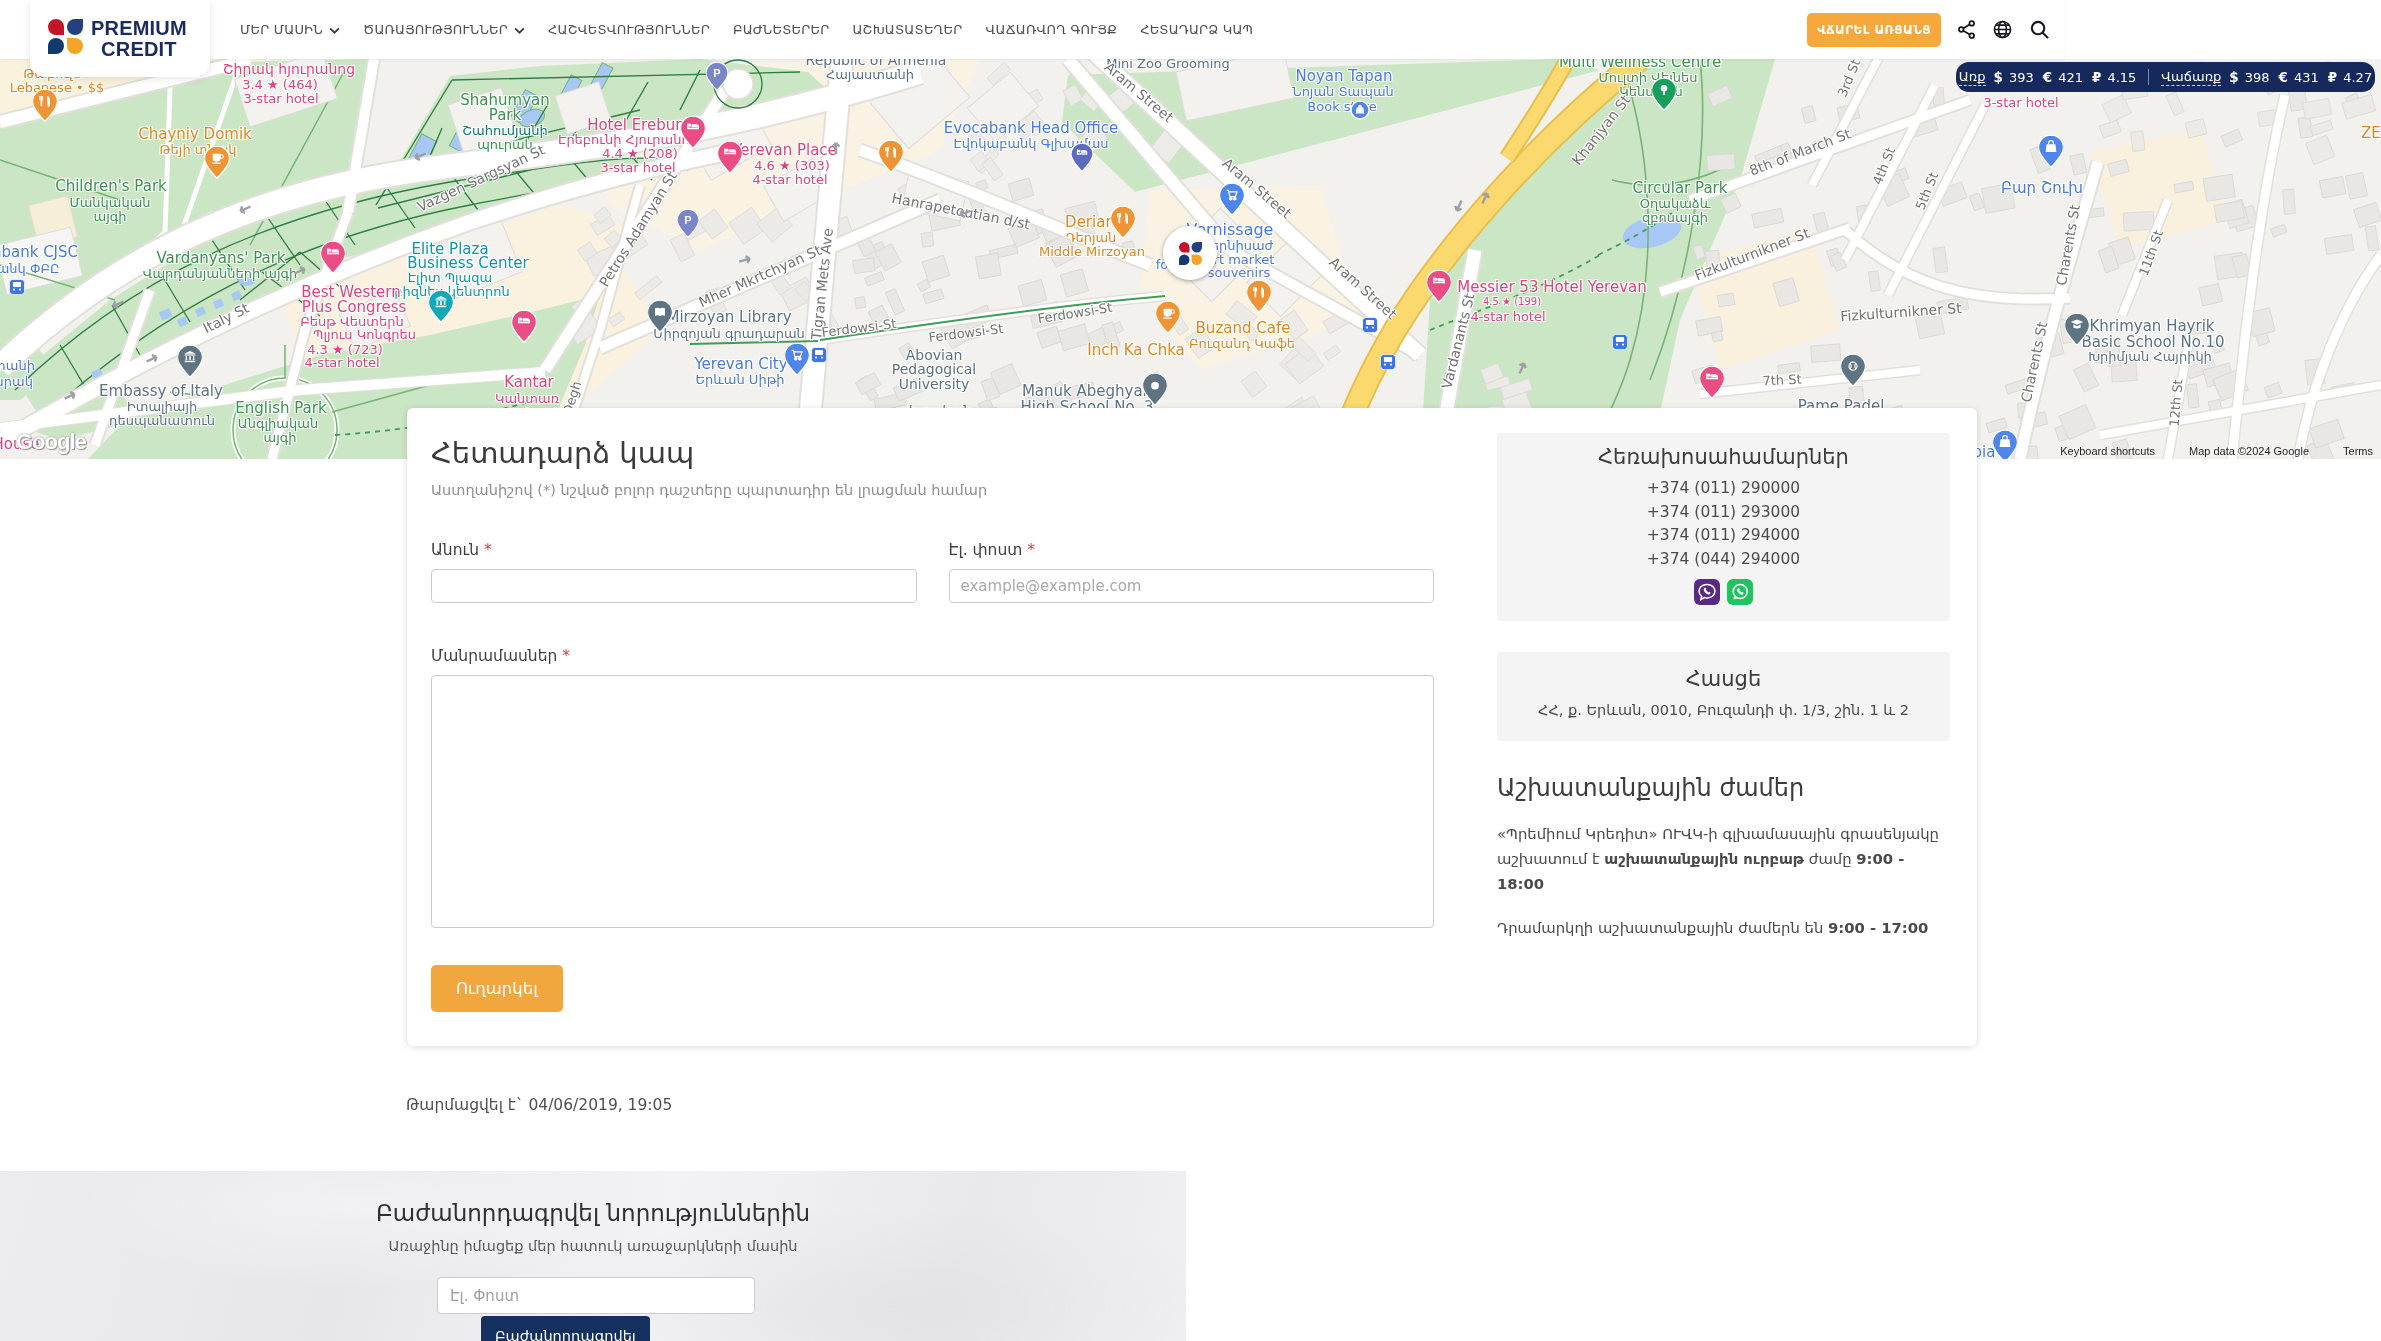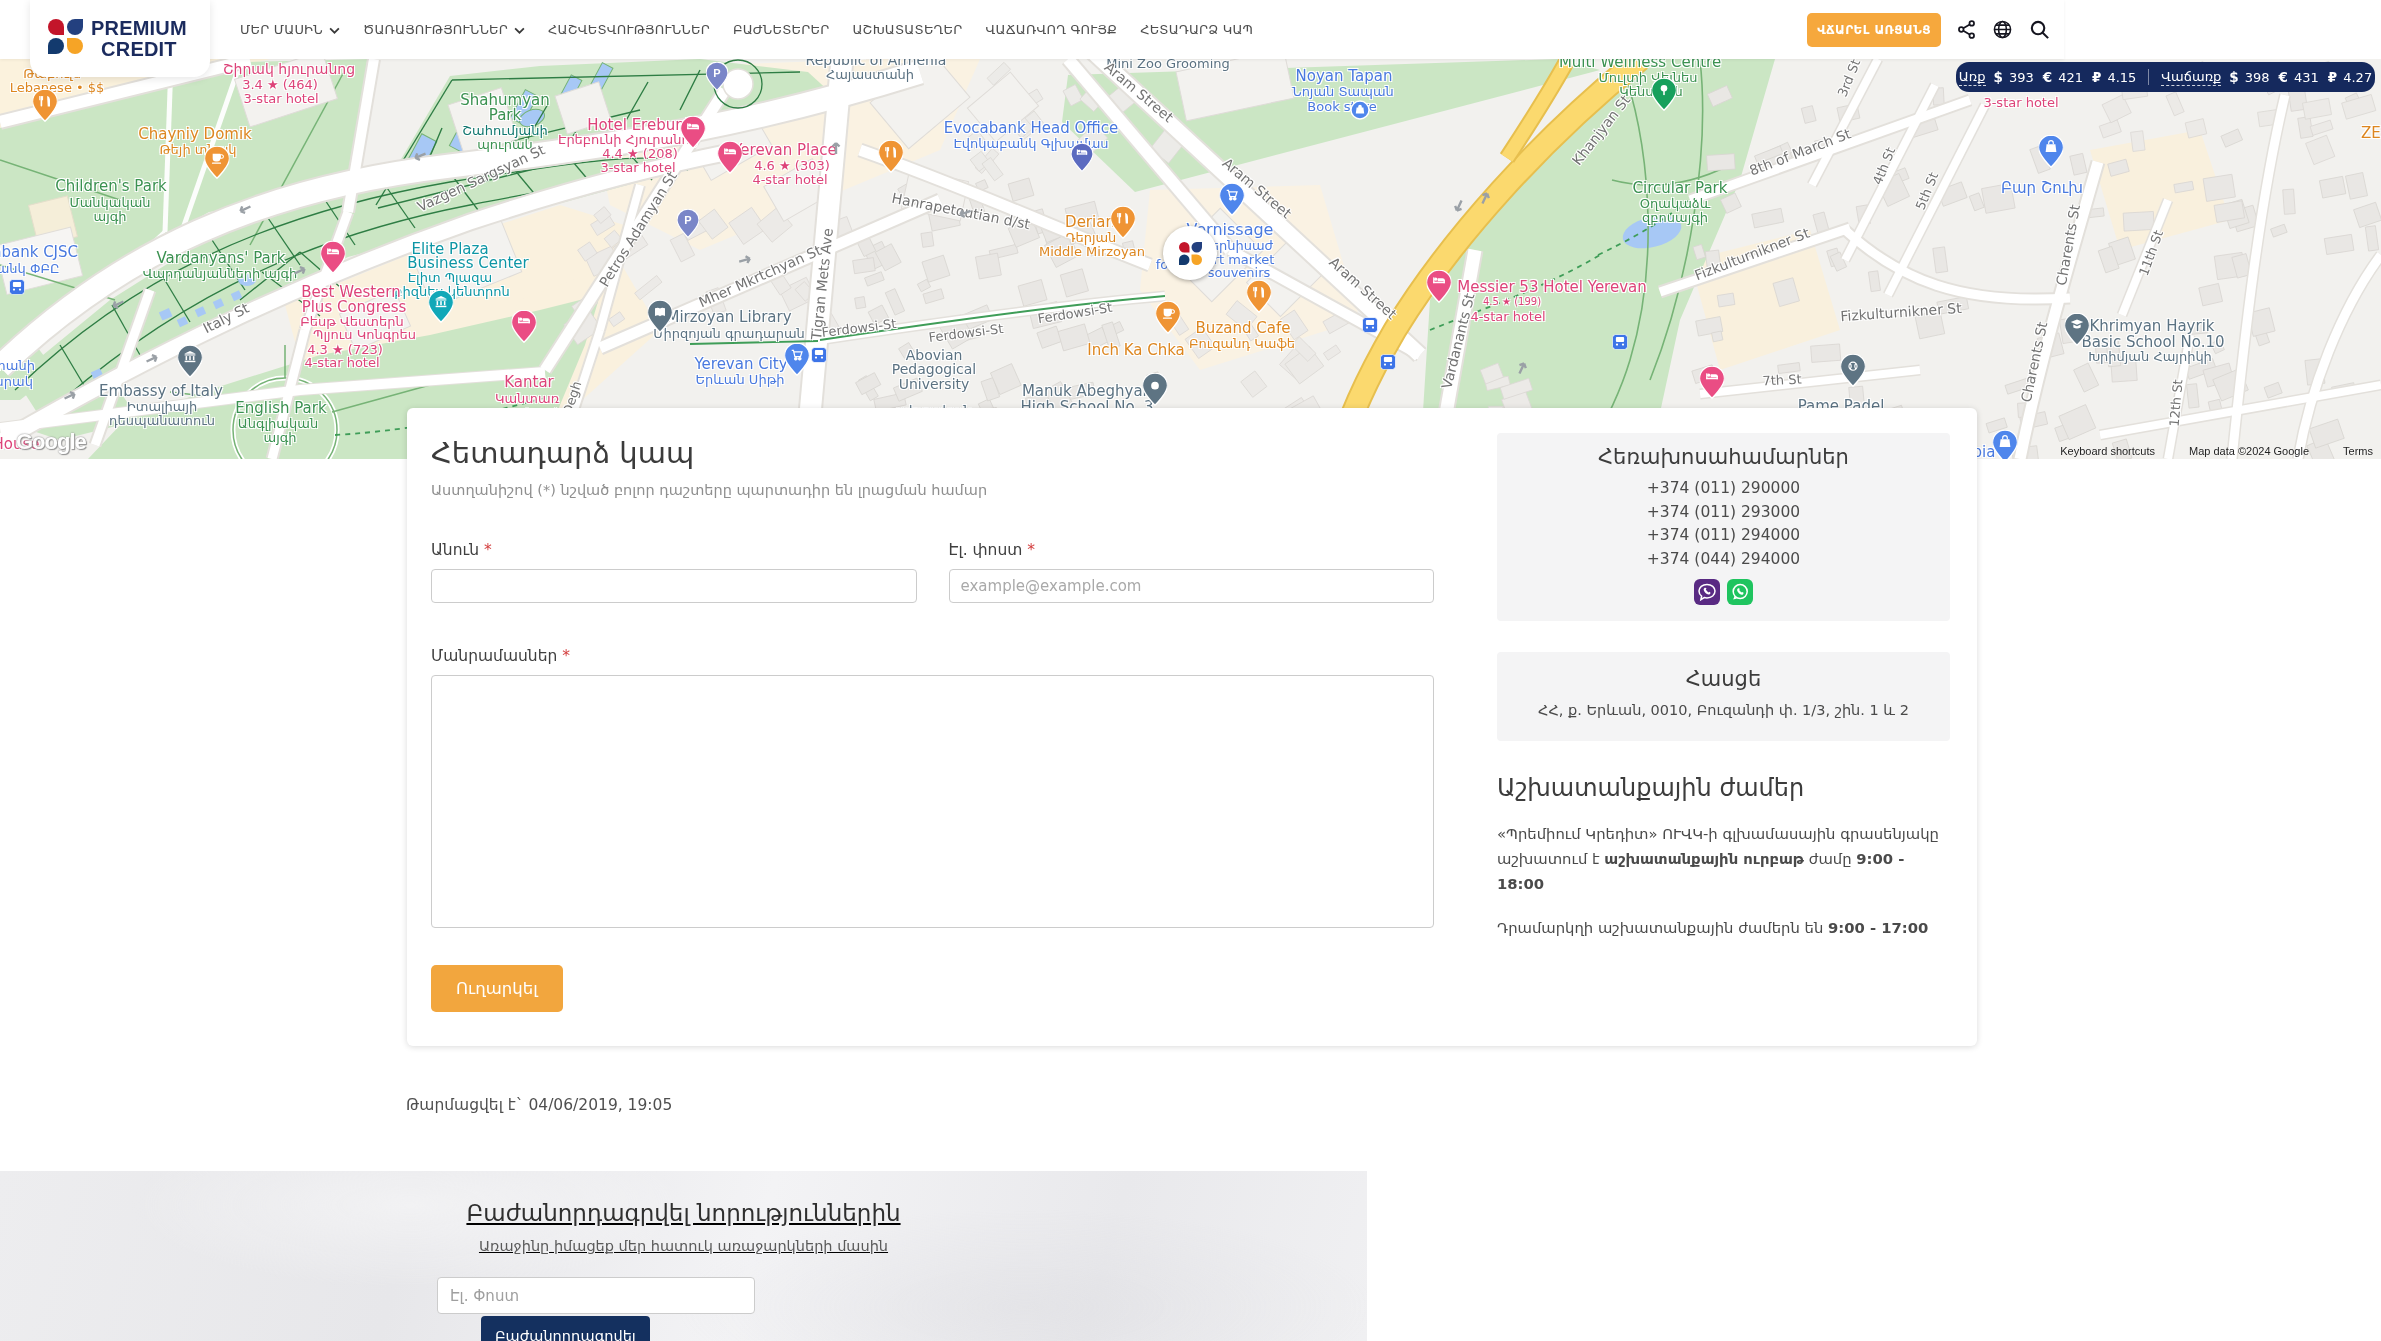--- a/index.html
+++ b/index.html
@@ -73,22 +73,22 @@
   .msg-icons a { display:block; width:26px; height:26px; border-radius:6px; cursor:pointer; }
   .addr-box { margin-top:31px; padding:15px 20px 20px; }
   .addr-box .addr { font-size:14.5px; color:#4a4a4a; line-height:22px; }
   .hours-title { font-size:24px; font-weight:normal; color:#3c3c3c; margin-top:33px; }
   .hours-p { font-size:14.8px; color:#4a4a4a; line-height:25px; margin-top:19px; }
   .updated { position:absolute; left:406px; top:1096px; font-size:15.5px; color:#4f4f4f; z-index:5; }
 
   
   footer { position:absolute; left:0; top:1171px; width:2381px; height:170px; z-index:5; }
   .fhalf { position:absolute; top:0; height:170px; text-align:center; }
-  .fhalf.left { left:0; width:1367px;
-     background:linear-gradient(105deg,#ededef 0%,#e7e7ea 30%,#f3f3f5 55%,#e9e9ec 80%,#f0f0f2 100%);text-decoration:underline; }
+  .fhalf.left { left:0; width:1186px;
+     background:linear-gradient(105deg,#ededef 0%,#e7e7ea 30%,#f3f3f5 55%,#e9e9ec 80%,#f0f0f2 100%); }
   .fhalf.right { left:1194px; width:1187px;
      background:linear-gradient(100deg,#efeff1 0%,#e6e6e9 35%,#f2f2f4 60%,#e8e8eb 100%); }
   .fhalf::before { content:""; position:absolute; inset:0; opacity:.5;
      background:radial-gradient(ellipse 400px 120px at 30% 20%, rgba(255,255,255,.9), transparent 70%),
                 radial-gradient(ellipse 500px 140px at 75% 80%, rgba(210,210,215,.55), transparent 70%); }
   .fhalf h3 { position:relative; font-size:23px; font-weight:normal; color:#2f2f2f; margin-top:29px; }
   .fhalf .fsub { position:relative; font-size:14.5px; color:#5a5a5a; margin-top:12px; }
   .finput { position:absolute; top:106px; width:318px; height:37px; border:1px solid #ccc; border-radius:4px;
             background:#fff; font-size:15px; color:#333; padding:0 12px; font-family:"DejaVu Sans",sans-serif; }
   .finput::placeholder { color:#9f9f9f; }

